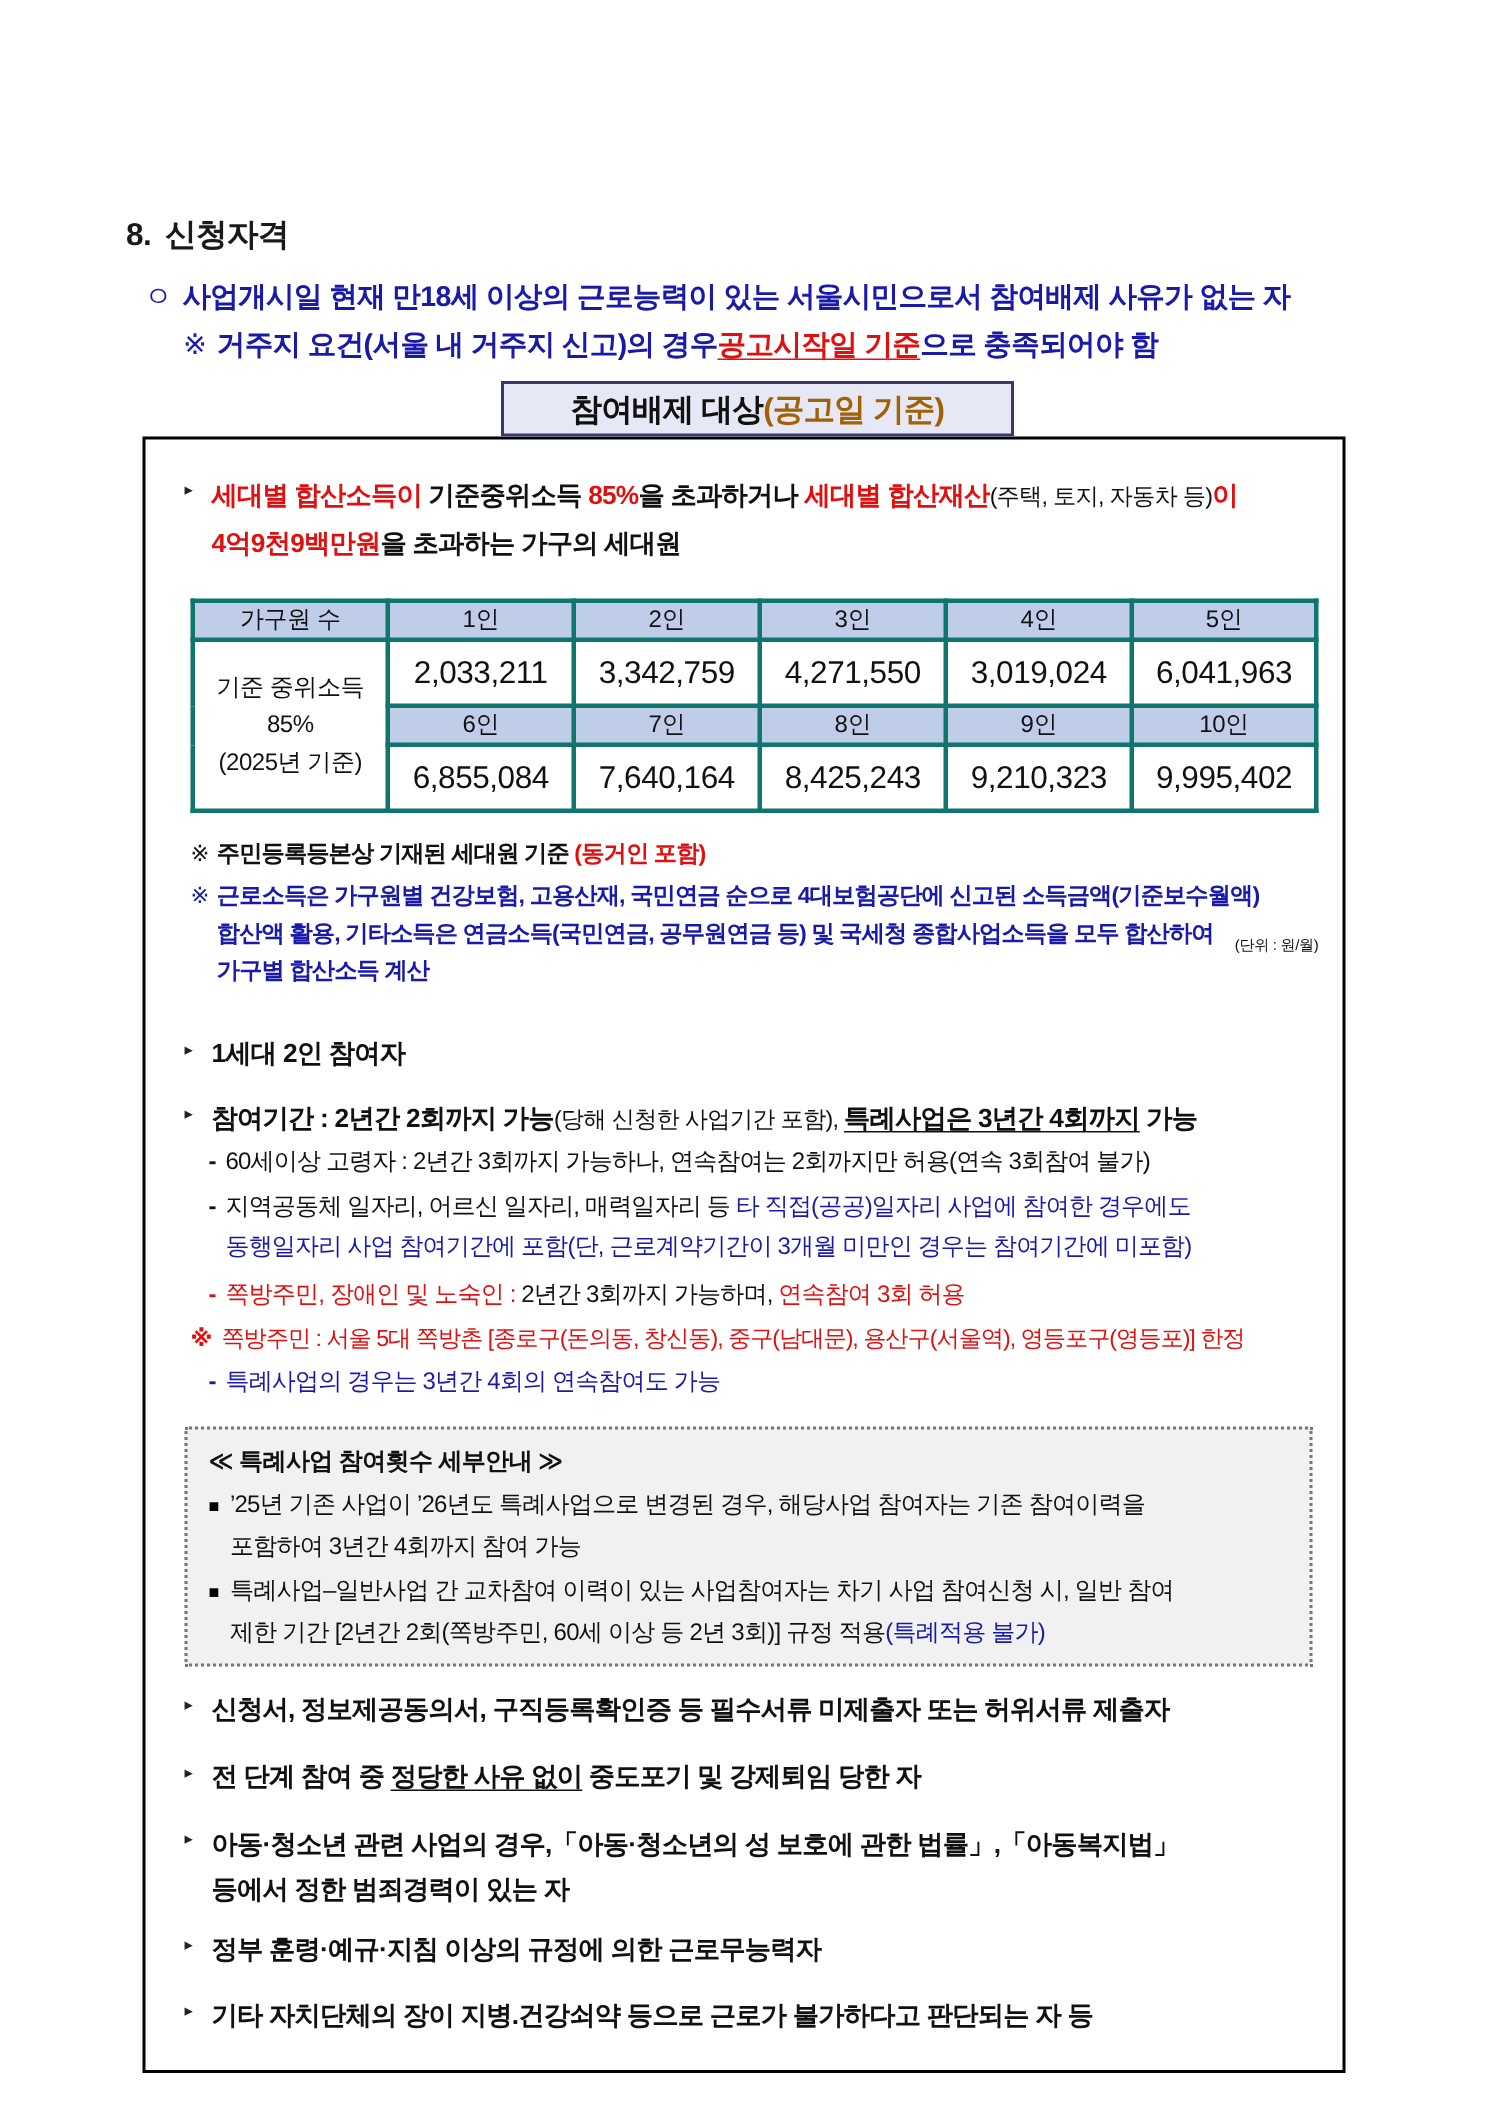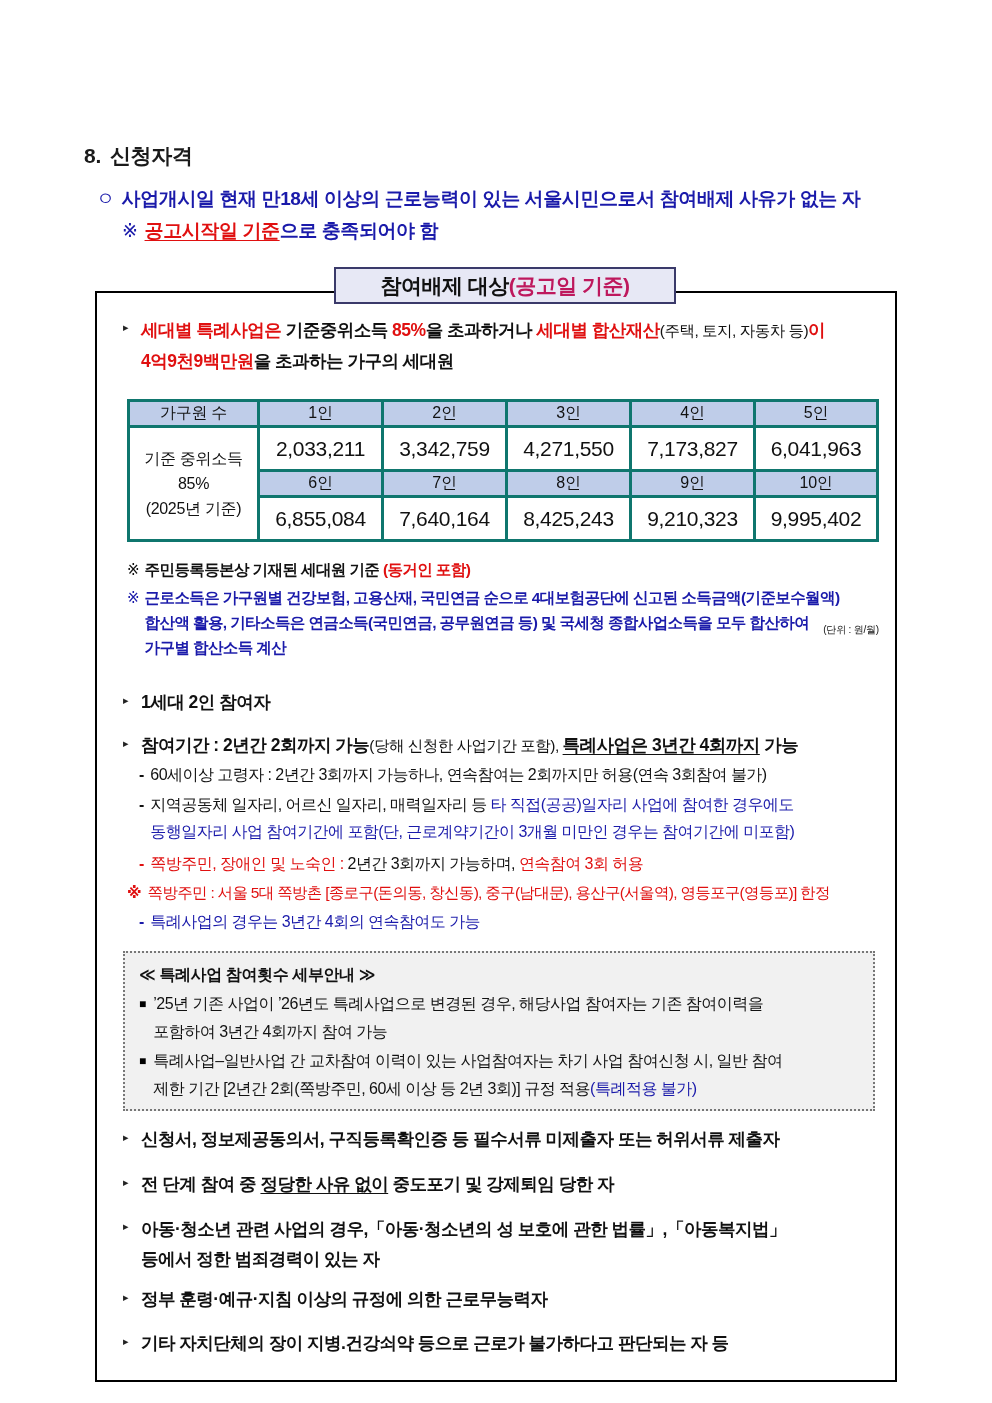--- a/index.html
+++ b/index.html
@@ -35,30 +35,30 @@
 
   
   .mainbox {
     position: absolute; left: 95px; top: 246px;
     width: 802px; height: 1091px;
     border: 2px solid #000000;
     background: #ffffff;
   }
 
   .boxtitle {
-    position: absolute; left: 334px; top: 222px;
+    position: absolute; left: 334px; top: 209px;
     width: 342px; height: 37px;
     background: #e7e8f5;
     border: 2px solid #3a3a6a;
     display: flex; align-items: center; justify-content: center;
     font-size: 21px; font-weight: 700; letter-spacing: -0.5px;
     z-index: 5;
   }
   .boxtitle .t1 { color: #111111; }
-  .boxtitle .t2 { color: #be185d; }
+  .boxtitle .t2 { color: #a16207; }
 
   
   .b1 { position: absolute; display: flex; align-items: flex-start; }
   .b1 .tri {
     flex: 0 0 auto; width: 13px; margin-top: 7px; margin-right: 5px;
     color: #222; font-size: 11px; line-height: 1;
   }
   .b1 .txt {
     font-size: 17.5px; font-weight: 700; color: #111111;
     line-height: 28px; letter-spacing: -0.5px;
@@ -150,36 +150,37 @@
   <div class="sec-title">
     <span class="num">8.</span><span>신청자격</span>
   </div>
 
   <div class="lead">
     <div class="lead-line">
       <span class="mk">ㅇ</span><span>사업개시일 현재 만18세 이상의 근로능력이 있는 서울시민으로서 참여배제 사유가 없는 자</span>
     </div>
     <div class="lead-line sub">
       <span class="mk">※</span>
+        <span>거주지 요건(서울 내 거주지 신고)의 경우 </span>
         <span class="u red">공고시작일 기준</span>
         <span>으로 충족되어야 함</span>
     </div>
   </div>
 
   <div class="boxtitle">
     <span class="t1">참여배제 대상</span>
       <span class="t2">(공고일 기준)</span>
   </div>
 
   <div class="mainbox">
 
     <div class="b1" style="left:26px; top:22px; width:760px;">
       <span class="tri">▸</span>
       <span class="txt lh30">
-        <span class="red nowrap">세대별 특례사업은</span><span class="blk"> 기준중위소득 </span><span class="red">85%</span><span class="blk">을 초과하거나 </span><span class="red">세대별 합산재산</span><span class="blk smn">(주택, 토지, 자동차 등)</span><span class="red">이</span><br>
+        <span class="red nowrap">세대별 합산소득이</span><span class="blk"> 기준중위소득 </span><span class="red">85%</span><span class="blk">을 초과하거나 </span><span class="red">세대별 합산재산</span><span class="blk smn">(주택, 토지, 자동차 등)</span><span class="red">이</span><br>
         <span class="red">4억9천9백만원</span><span class="blk">을 초과하는 가구의 세대원</span>
       </span>
     </div>
 
     <div class="units">(단위 : 원/월)</div>
 
     <table class="tbl">
       <colgroup>
         <col style="width:130px">
         <col style="width:124px">
@@ -199,21 +200,21 @@
         </tr>
         <tr>
           <td class="rowhdr" rowspan="3">
             <div>기준 중위소득</div>
             <div>85%</div>
             <div class="l2">(2025년 기준)</div>
           </td>
           <td class="val">2,033,211</td>
           <td class="val">3,342,759</td>
           <td class="val">4,271,550</td>
-          <td class="val">7,173,827</td>
+          <td class="val">3,019,024</td>
           <td class="val">6,041,963</td>
         </tr>
         <tr>
           <td class="hd">6인</td>
           <td class="hd">7인</td>
           <td class="hd">8인</td>
           <td class="hd">9인</td>
           <td class="hd">10인</td>
         </tr>
         <tr>

